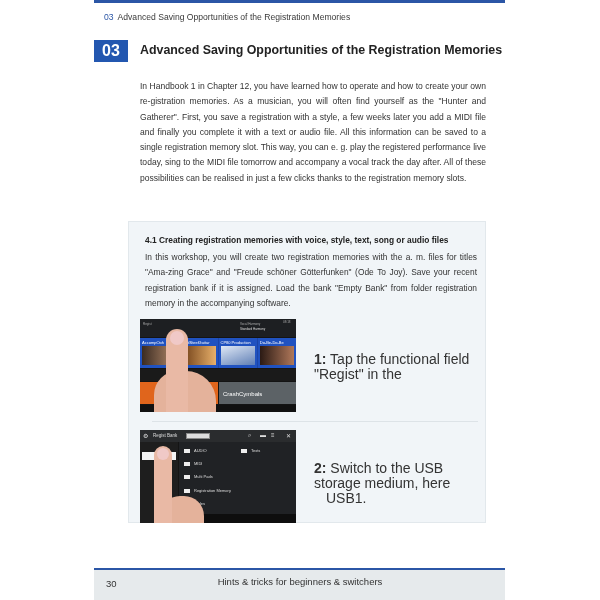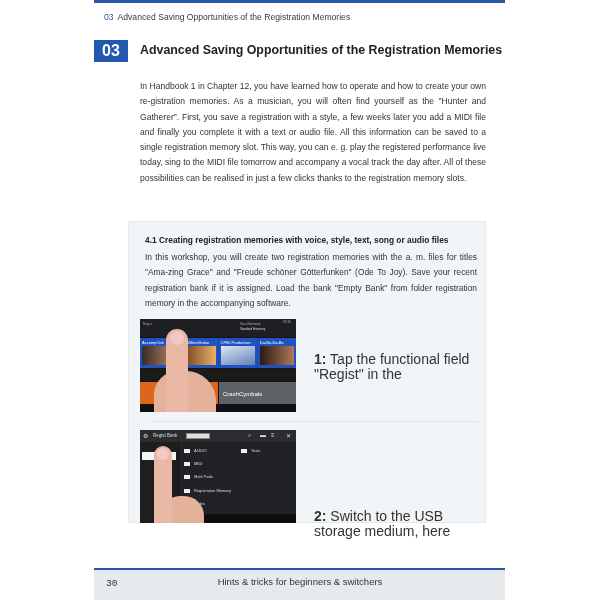--- a/index.html
+++ b/index.html
@@ -54,25 +54,25 @@
   .finger2 { position: absolute; left: 14px; top: 16px; width: 18px; height: 80px; border-radius: 9px 9px 4px 4px; background: #e9b9a5; }
   .finger2-nail { position: absolute; left: 17px; top: 18px; width: 12px; height: 12px; border-radius: 6px; background: #f0c9c7; }
   .hand2 { position: absolute; left: 20px; top: 66px; width: 44px; height: 30px; border-radius: 20px 20px 0 0; background: #e4b29b; }
 
   .divider { position: absolute; left: 152px; top: 421px; width: 326px; height: 1px; background: #dde3e7; }
 
   .step { position: absolute; left: 314px; font-size: 14px; line-height: 15px; color: #333; width: 165px; }
   .step .n { font-weight: bold; }
   .step .line2 { display: block; padding-left: 12px; }
   .step1 { top: 352px; }
-  .step2 { top: 461px; margin-top: 48px; }
+  .step2 { top: 461px; }
 
   .footer-line { position: absolute; left: 94px; top: 568px; width: 411px; height: 2px; background: #2b56a6; }
   .footer { position: absolute; left: 94px; top: 570px; width: 411px; height: 30px; background: #e6eaec; }
-  .page-num { position: absolute; left: 106px; top: 578px; font-size: 9.5px; color: #333; font-family: Liberation Mono, monospace; }
+  .page-num { position: absolute; left: 106px; top: 578px; font-size: 9.5px; color: #333; }
   .footer-title { position: absolute; left: 0; width: 600px; top: 576px; text-align: center; font-size: 9.5px; color: #333; }
 </style>
 </head>
 <body>
 
 <div class="top-bar"></div>
 <div class="running-head">
   <span class="num">03</span><span>Advanced Saving Opportunities of the Registration Memories</span>
 </div>
 
@@ -151,18 +151,19 @@
   </div>
   <div class="s2-foot"></div>
   <div class="hand2"></div>
   <div class="finger2"></div>
   <div class="finger2-nail"></div>
 </div>
 
 <div class="step step2">
   <span class="n">2:</span>
   <span>Switch to the USB storage medium, here</span>
+  <span class="line2">USB1.</span>
 </div>
 
 <div class="footer-line"></div>
 <div class="footer"></div>
 <div class="page-num">30</div>
 <div class="footer-title">Hints &amp; tricks for beginners &amp; switchers</div>
 
 </body></html>

